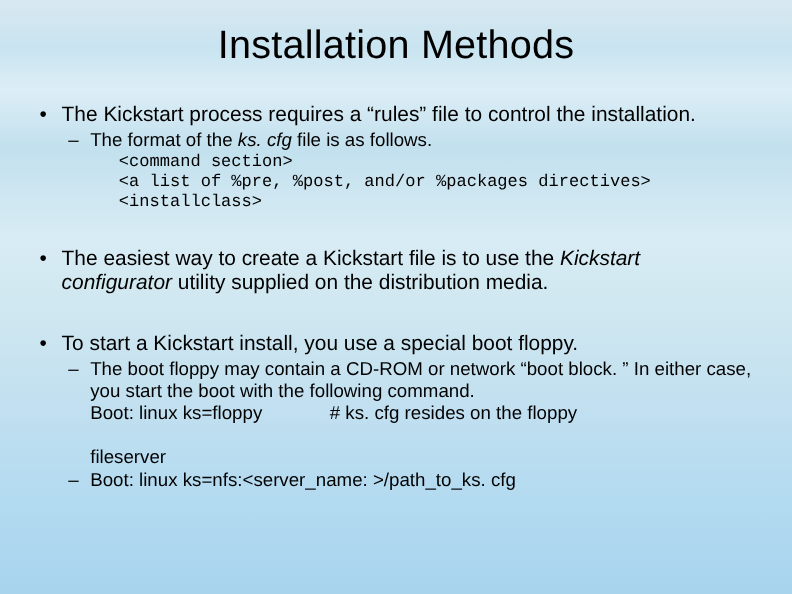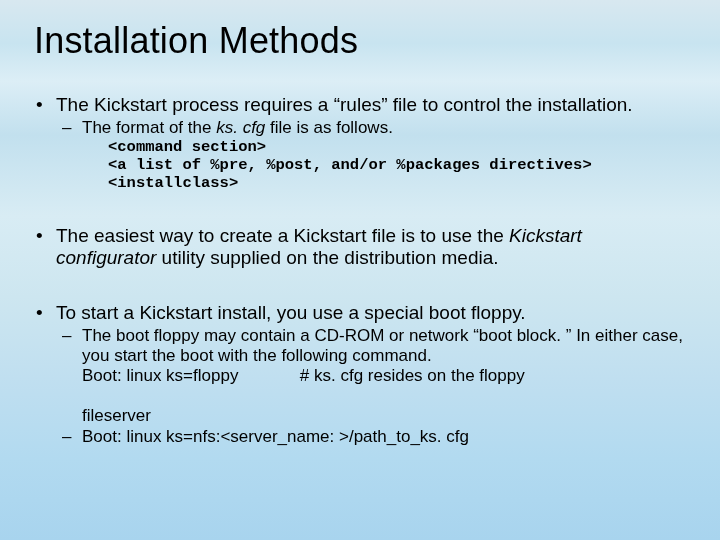--- a/index.html
+++ b/index.html
@@ -23,20 +23,21 @@
         #c0dff0 70%,
         #b2daf0 85%,
         #a8d4ee 100%
       );
     box-sizing: border-box;
     padding: 20px 34px 10px 34px;
   }
   h1.title {
     font-size: 36px;
     font-weight: 400;
+    text-align: center;
     margin: 0 0 18px 0;
     letter-spacing: 0.2px;
   }
   ul.lvl1 {
     margin: 0;
     padding-left: 22px;
     list-style: none;
   }
   ul.lvl1 > li {
     position: relative;
@@ -65,21 +66,21 @@
   }
   ul.lvl2 > li::before {
     content: "–";
     position: absolute;
     left: -20px;
     top: 0;
   }
   .lvl3 {
     margin: 1px 0 4px 26px;
     font-family: "Courier New", Courier, monospace;
-    font-weight: bold;
+    font-weight: normal;
     font-size: 15.5px;
     line-height: 1.15;
     white-space: pre;
   }
   .ital { font-style: italic; }
   .cmdline { white-space: pre; }
 </style>
 </head>
 <body>
 

